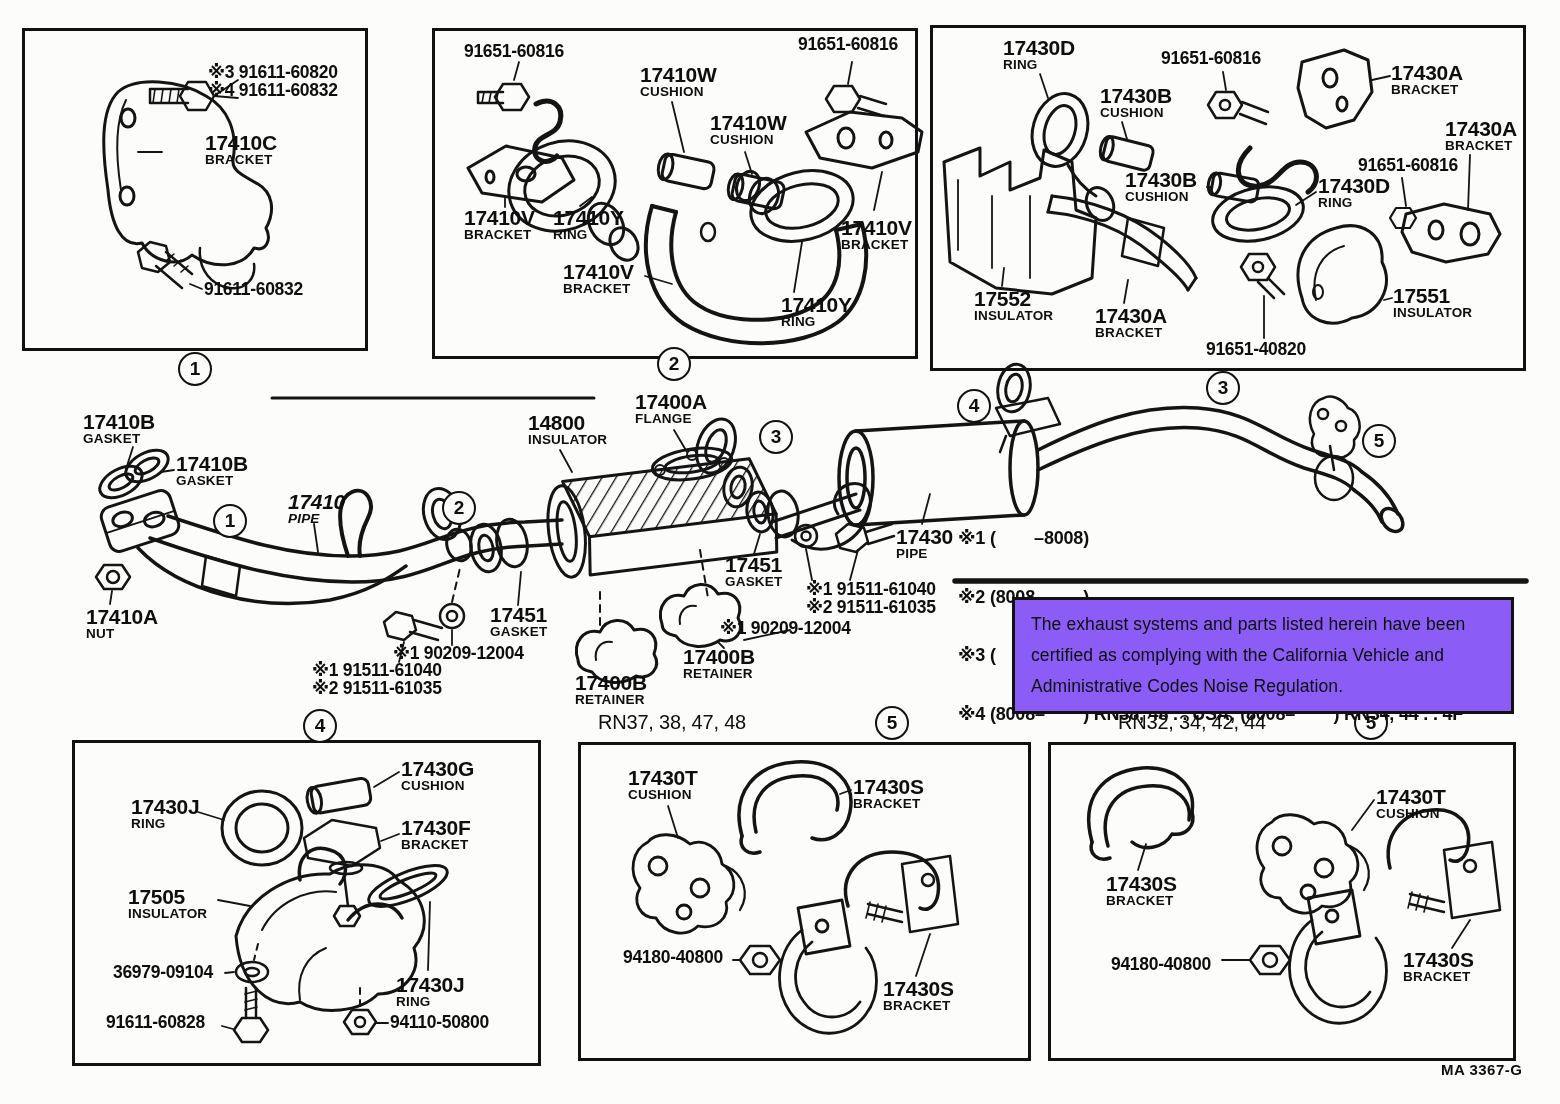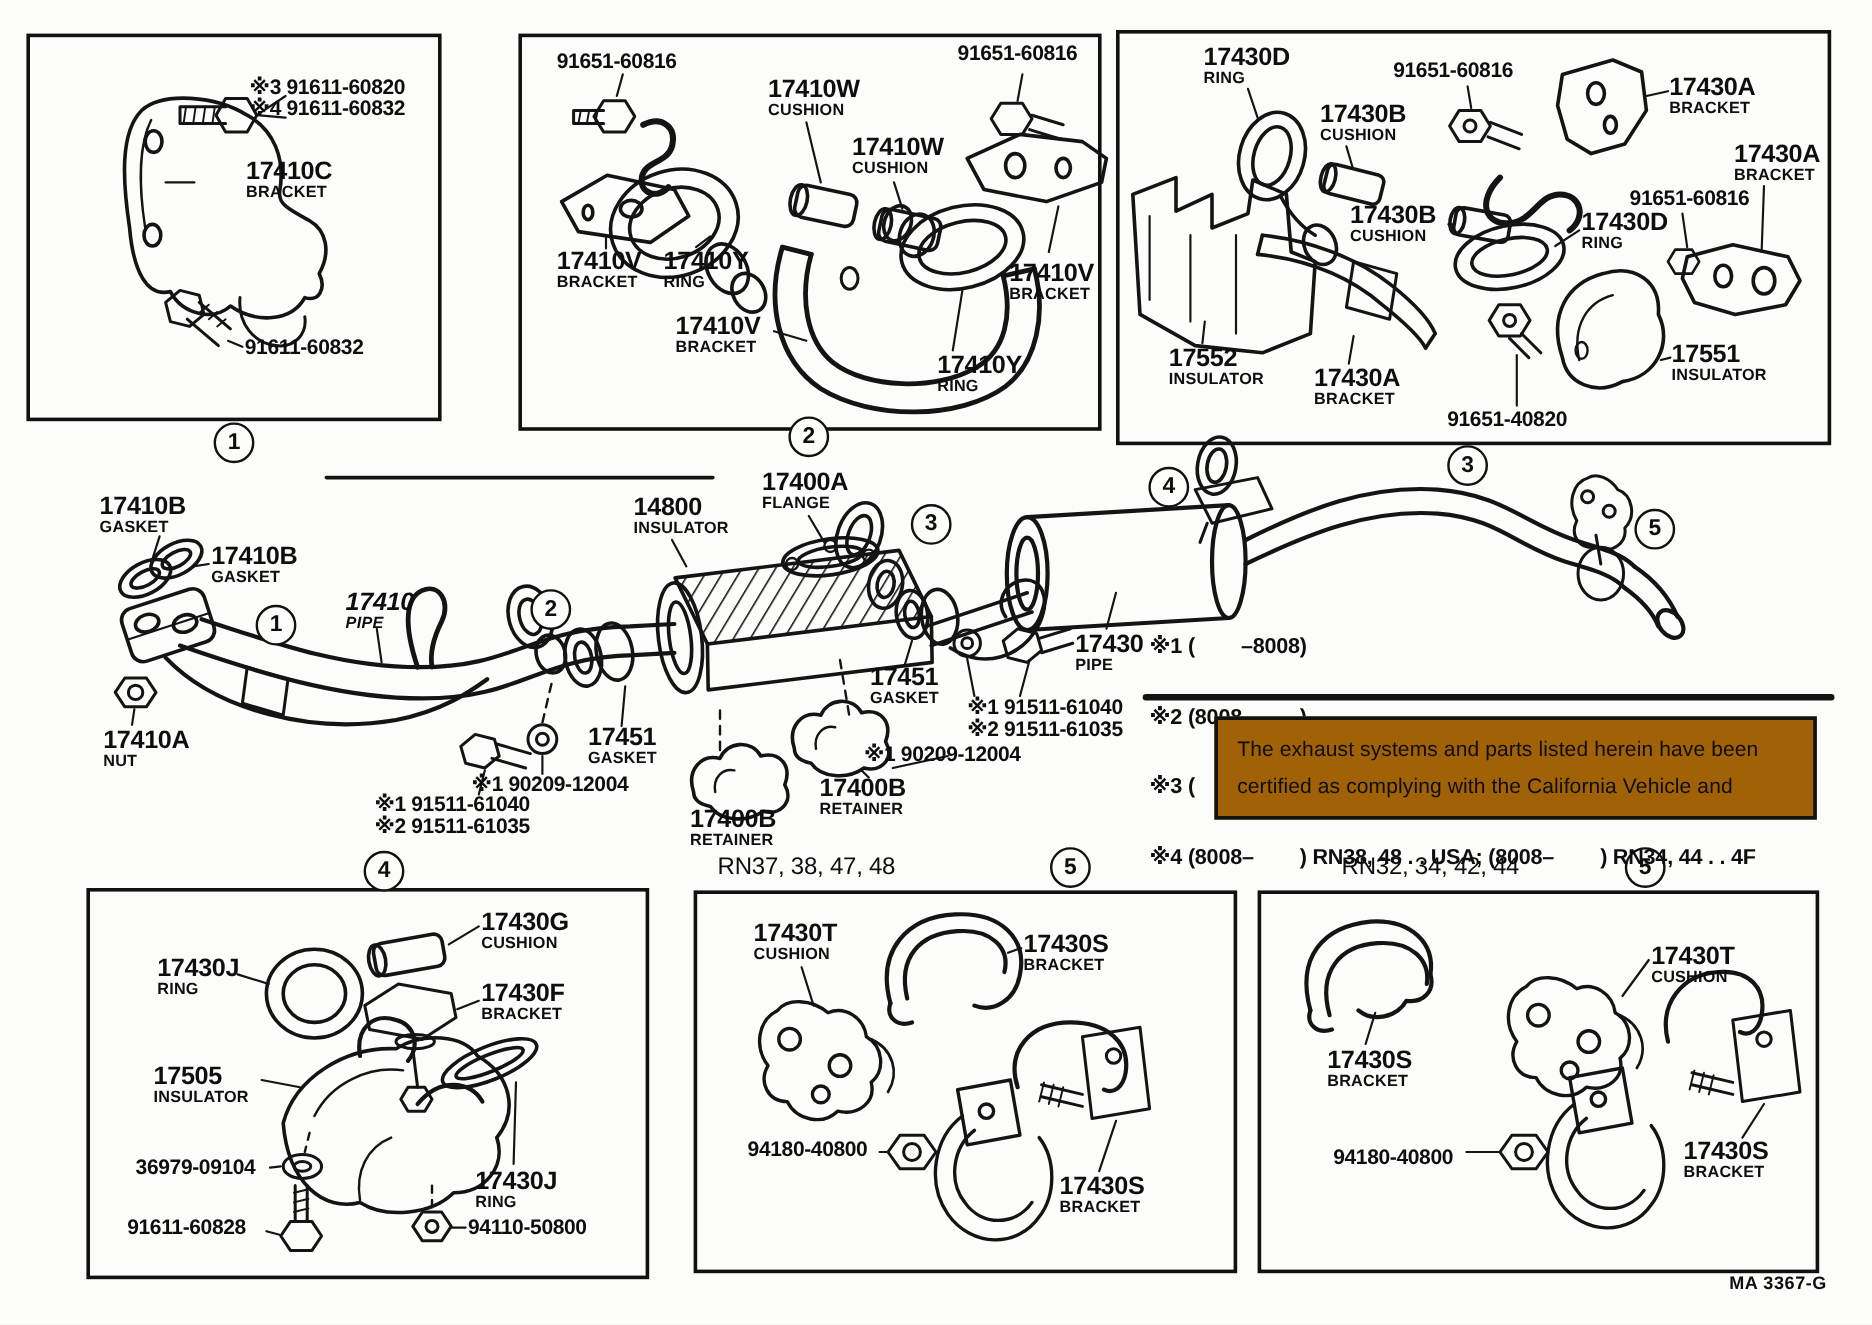--- a/index.html
+++ b/index.html
@@ -11,21 +11,21 @@
   .lbl .pn{font-size:21px;}
   .lbl .nm{font-size:13.5px;letter-spacing:0.2px;}
   .lbl .pn.sm{font-size:17.5px;}
   .lbl .ln{font-size:17.5px;white-space:pre;}
   .callout{position:absolute;z-index:3;width:30px;height:30px;border:2.5px solid #111;border-radius:50%;
            display:flex;align-items:center;justify-content:center;font-size:19px;font-weight:bold;background:#fcfcfb;}
   .title{position:absolute;z-index:3;font-weight:bold;font-size:21px;letter-spacing:1.5px;white-space:pre;}
   .note{position:absolute;z-index:3;font-weight:bold;font-size:18px;line-height:19.5px;white-space:pre;letter-spacing:-0.2px;}
   .heading{position:absolute;z-index:3;font-weight:normal;font-size:20px;letter-spacing:-0.2px;}
   .certbox{position:absolute;z-index:3;border:3px solid #111;padding:9px 16px;font-size:17.5px;line-height:31px;
-           font-weight:500;letter-spacing:0.1px;background:#a16207;}
+           font-weight:500;letter-spacing:0.1px;background:#8b5cf6;}
   .footer{position:absolute;z-index:3;font-weight:bold;font-size:15px;letter-spacing:0.5px;}
 </style>
 </head>
 <body>
 
 <div id="canvas">
 
   <svg class="art" width="1560" height="1104" viewBox="0 0 1560 1104" fill="none" stroke="#141414" stroke-width="3" stroke-linecap="round" stroke-linejoin="round">
     <defs>
       <pattern id="hatch" width="12" height="12" patternTransform="rotate(38)" patternUnits="userSpaceOnUse">
@@ -476,20 +476,21 @@
   <div class="note" style="left:958px;top:490px;">
     <div>※1 (        –8008)</div>
     <div>※2 (8008–        )</div>
     <div>※3 (        –8008); (8008–        ) RN34, 44 . . 5F, ATM</div>
     <div>※4 (8008–        ) RN38, 48 . . USA; (8008–        ) RN34, 44 . . 4F</div>
   </div>
 
   <div class="certbox" style="left:1012px;top:597px;width:464px;">
     <div>The exhaust systems and parts listed herein have been</div>
     <div>certified as complying with the California Vehicle and</div>
+    <div>Administrative Codes Noise Regulation.</div>
   </div>
 
   <div class="footer" style="left:1441px;top:1061px;">MA 3367-G</div>
 
   <div class="lbl" style="left:208px;top:64px;">
     <div class="ln">※3 91611-60820</div>
       <div class="ln">※4 91611-60832</div>
   </div>
   <div class="lbl" style="left:165px;top:132px;margin-left:40px;">
     <div class="pn">17410C</div>

